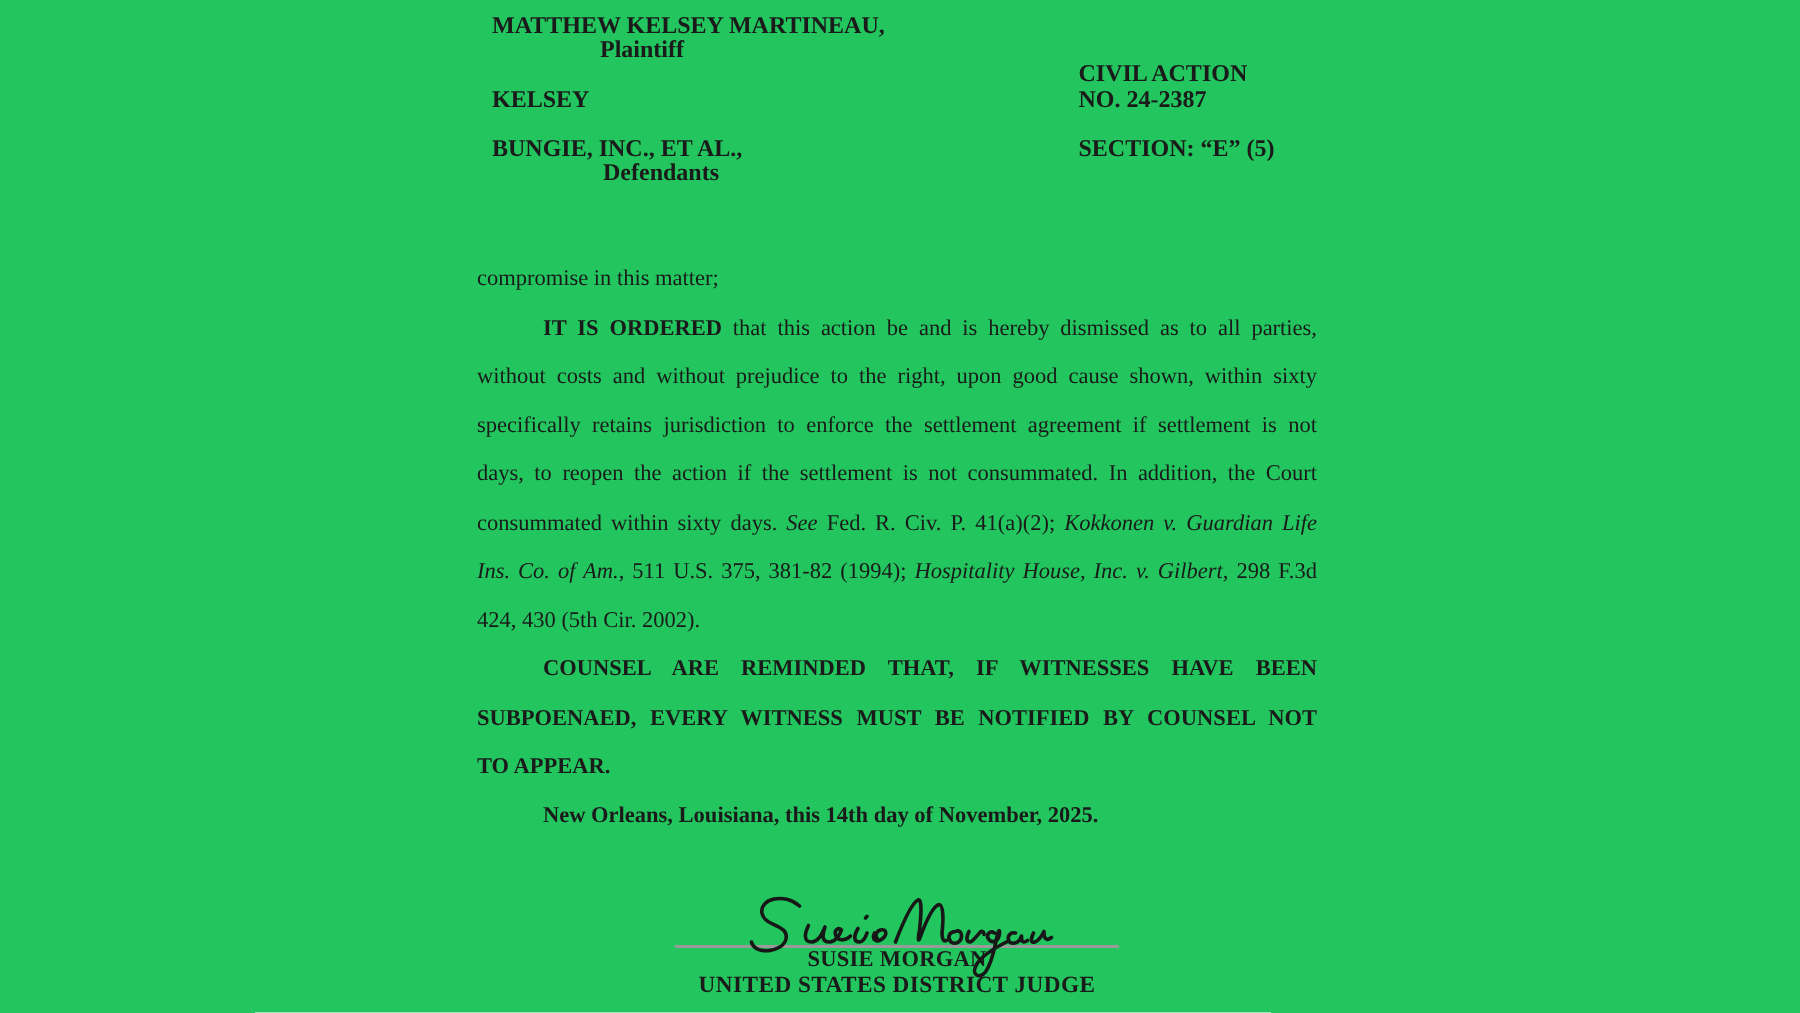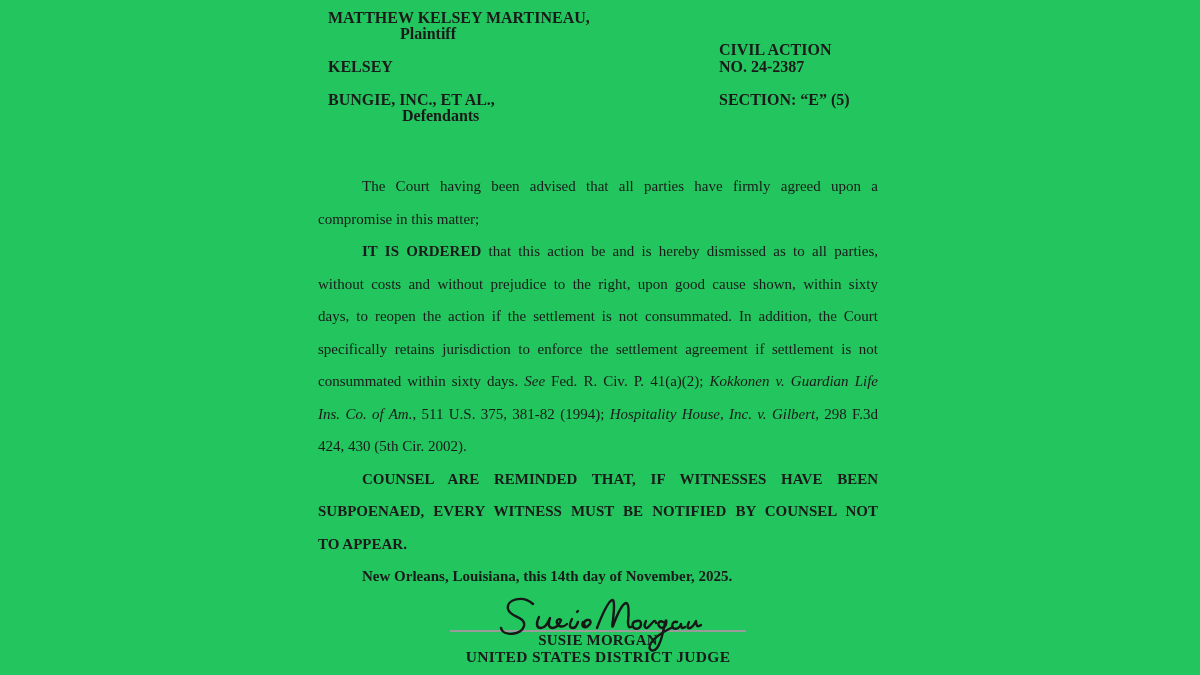--- a/index.html
+++ b/index.html
@@ -53,26 +53,25 @@
     <div class="cap-l3">KELSEY</div>
     <div class="cap-l4">BUNGIE, INC., ET AL.,</div>
     <div class="cap-l5">Defendants</div>
     <div class="cap-r1">CIVIL ACTION</div>
     <div class="cap-r2">NO.  24-2387</div>
     <div class="cap-r3">SECTION: “E” (5)</div>
   </div>
 
 
   <div class="body">
-      <div class="bline ind"><span>The Court having been advised that all parties have firmly agreed upon a</span></div>
       <div class="bline last"><span>compromise in this matter;</span></div>
       <div class="bline ind"><span class="bold">IT IS ORDERED</span><span> that this action be and is hereby dismissed as to all parties,</span></div>
       <div class="bline"><span>without costs and without prejudice to the right, upon good cause shown, within sixty</span></div>
+      <div class="bline"><span>specifically retains jurisdiction to enforce the settlement agreement if settlement is not</span></div>
       <div class="bline"><span>days, to reopen the action if the settlement is not consummated.  In addition, the Court</span></div>
-      <div class="bline"><span>specifically retains jurisdiction to enforce the settlement agreement if settlement is not</span></div>
       <div class="bline"><span>consummated within sixty days.  </span><span class="ital">See</span><span> Fed. R. Civ. P. 41(a)(2); </span><span class="ital">Kokkonen v. Guardian Life</span></div>
       <div class="bline"><span class="ital">Ins. Co. of Am.</span><span>, 511 U.S. 375, 381-82 (1994); </span><span class="ital">Hospitality House, Inc. v. Gilbert</span><span>, 298 F.3d</span></div>
       <div class="bline last"><span>424, 430 (5th Cir. 2002).</span></div>
       <div class="bline ind"><span class="bold">COUNSEL ARE REMINDED THAT, IF WITNESSES HAVE BEEN</span></div>
       <div class="bline"><span class="bold">SUBPOENAED, EVERY WITNESS MUST BE NOTIFIED BY COUNSEL NOT</span></div>
       <div class="bline last"><span class="bold">TO APPEAR.</span></div>
       <div class="bline ind last"><span class="bold">New Orleans, Louisiana, this 14th day of November, 2025.</span></div>
     </div>
 
   <div class="sigblock">

